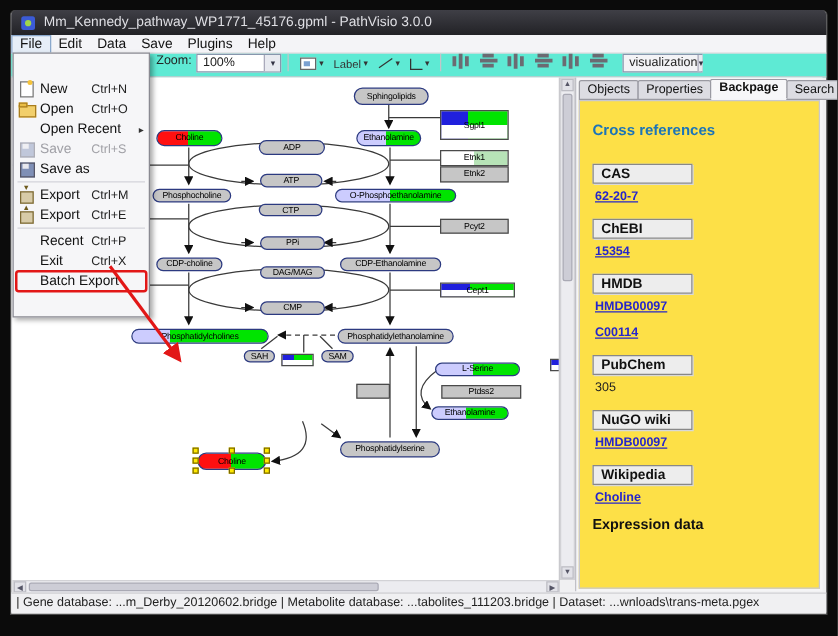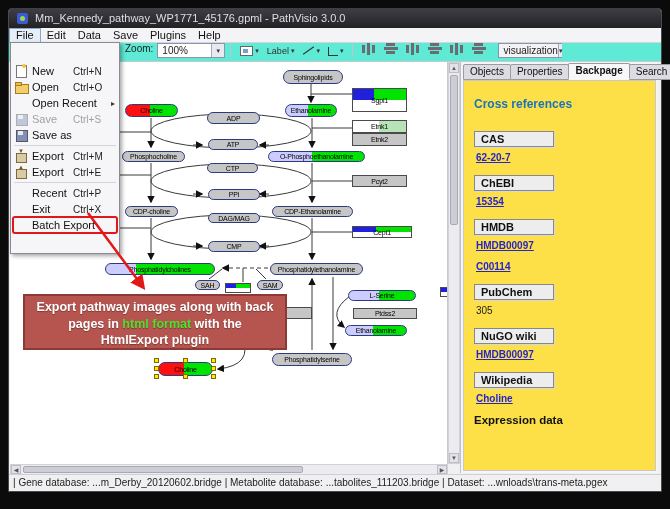--- a/index.html
+++ b/index.html
@@ -312,25 +312,20 @@
         <div class="handle" style="left: 144px; top: 296px;"></div>
         <div class="handle" style="left: 172.5px; top: 296px;"></div>
         <div class="handle" style="left: 201px; top: 296px;"></div>
         <div class="handle" style="left: 144px; top: 304px;"></div>
         <div class="handle" style="left: 201px; top: 304px;"></div>
         <div class="handle" style="left: 144px; top: 312px;"></div>
         <div class="handle" style="left: 172.5px; top: 312px;"></div>
         <div class="handle" style="left: 201px; top: 312px;"></div>
         <div class="node gene" style="left: 430px; top: 225px; width: 18px; height: 10px; background: linear-gradient(rgba(0, 0, 0, 0) 50%, rgb(255, 255, 255) 50%), linear-gradient(90deg, rgb(32, 32, 221) 40%, rgb(0, 228, 0) 40%);"></div>
       </div>
-    <div id="annotation" style="background: rgb(182, 85, 80); border: 2px solid rgb(141, 58, 54);">
-      <div>Export pathway images along with back</div>
-      <div><span>pages in </span><span id="ann-green" style="color: rgb(78, 225, 44);">html format</span><span> with the</span></div>
-      <div>HtmlExport plugin</div>
-    </div>
   </div>
 
   <div class="sb" style="left:448px;top:62px;width:12px;height:402px;">
     <div class="arr" style="left:0;top:0;width:10px;height:10px;">▲</div>
     <div class="thumb" style="left:1px;top:12px;width:8px;height:150px;"></div>
     <div class="arr" style="left:0;bottom:0;width:10px;height:10px;">▼</div>
   </div>
 
   <div class="sb" style="left:10px;top:464px;width:438px;height:11px;">
     <div class="arr" style="left:0;top:0;width:10px;height:9px;">◀</div>

